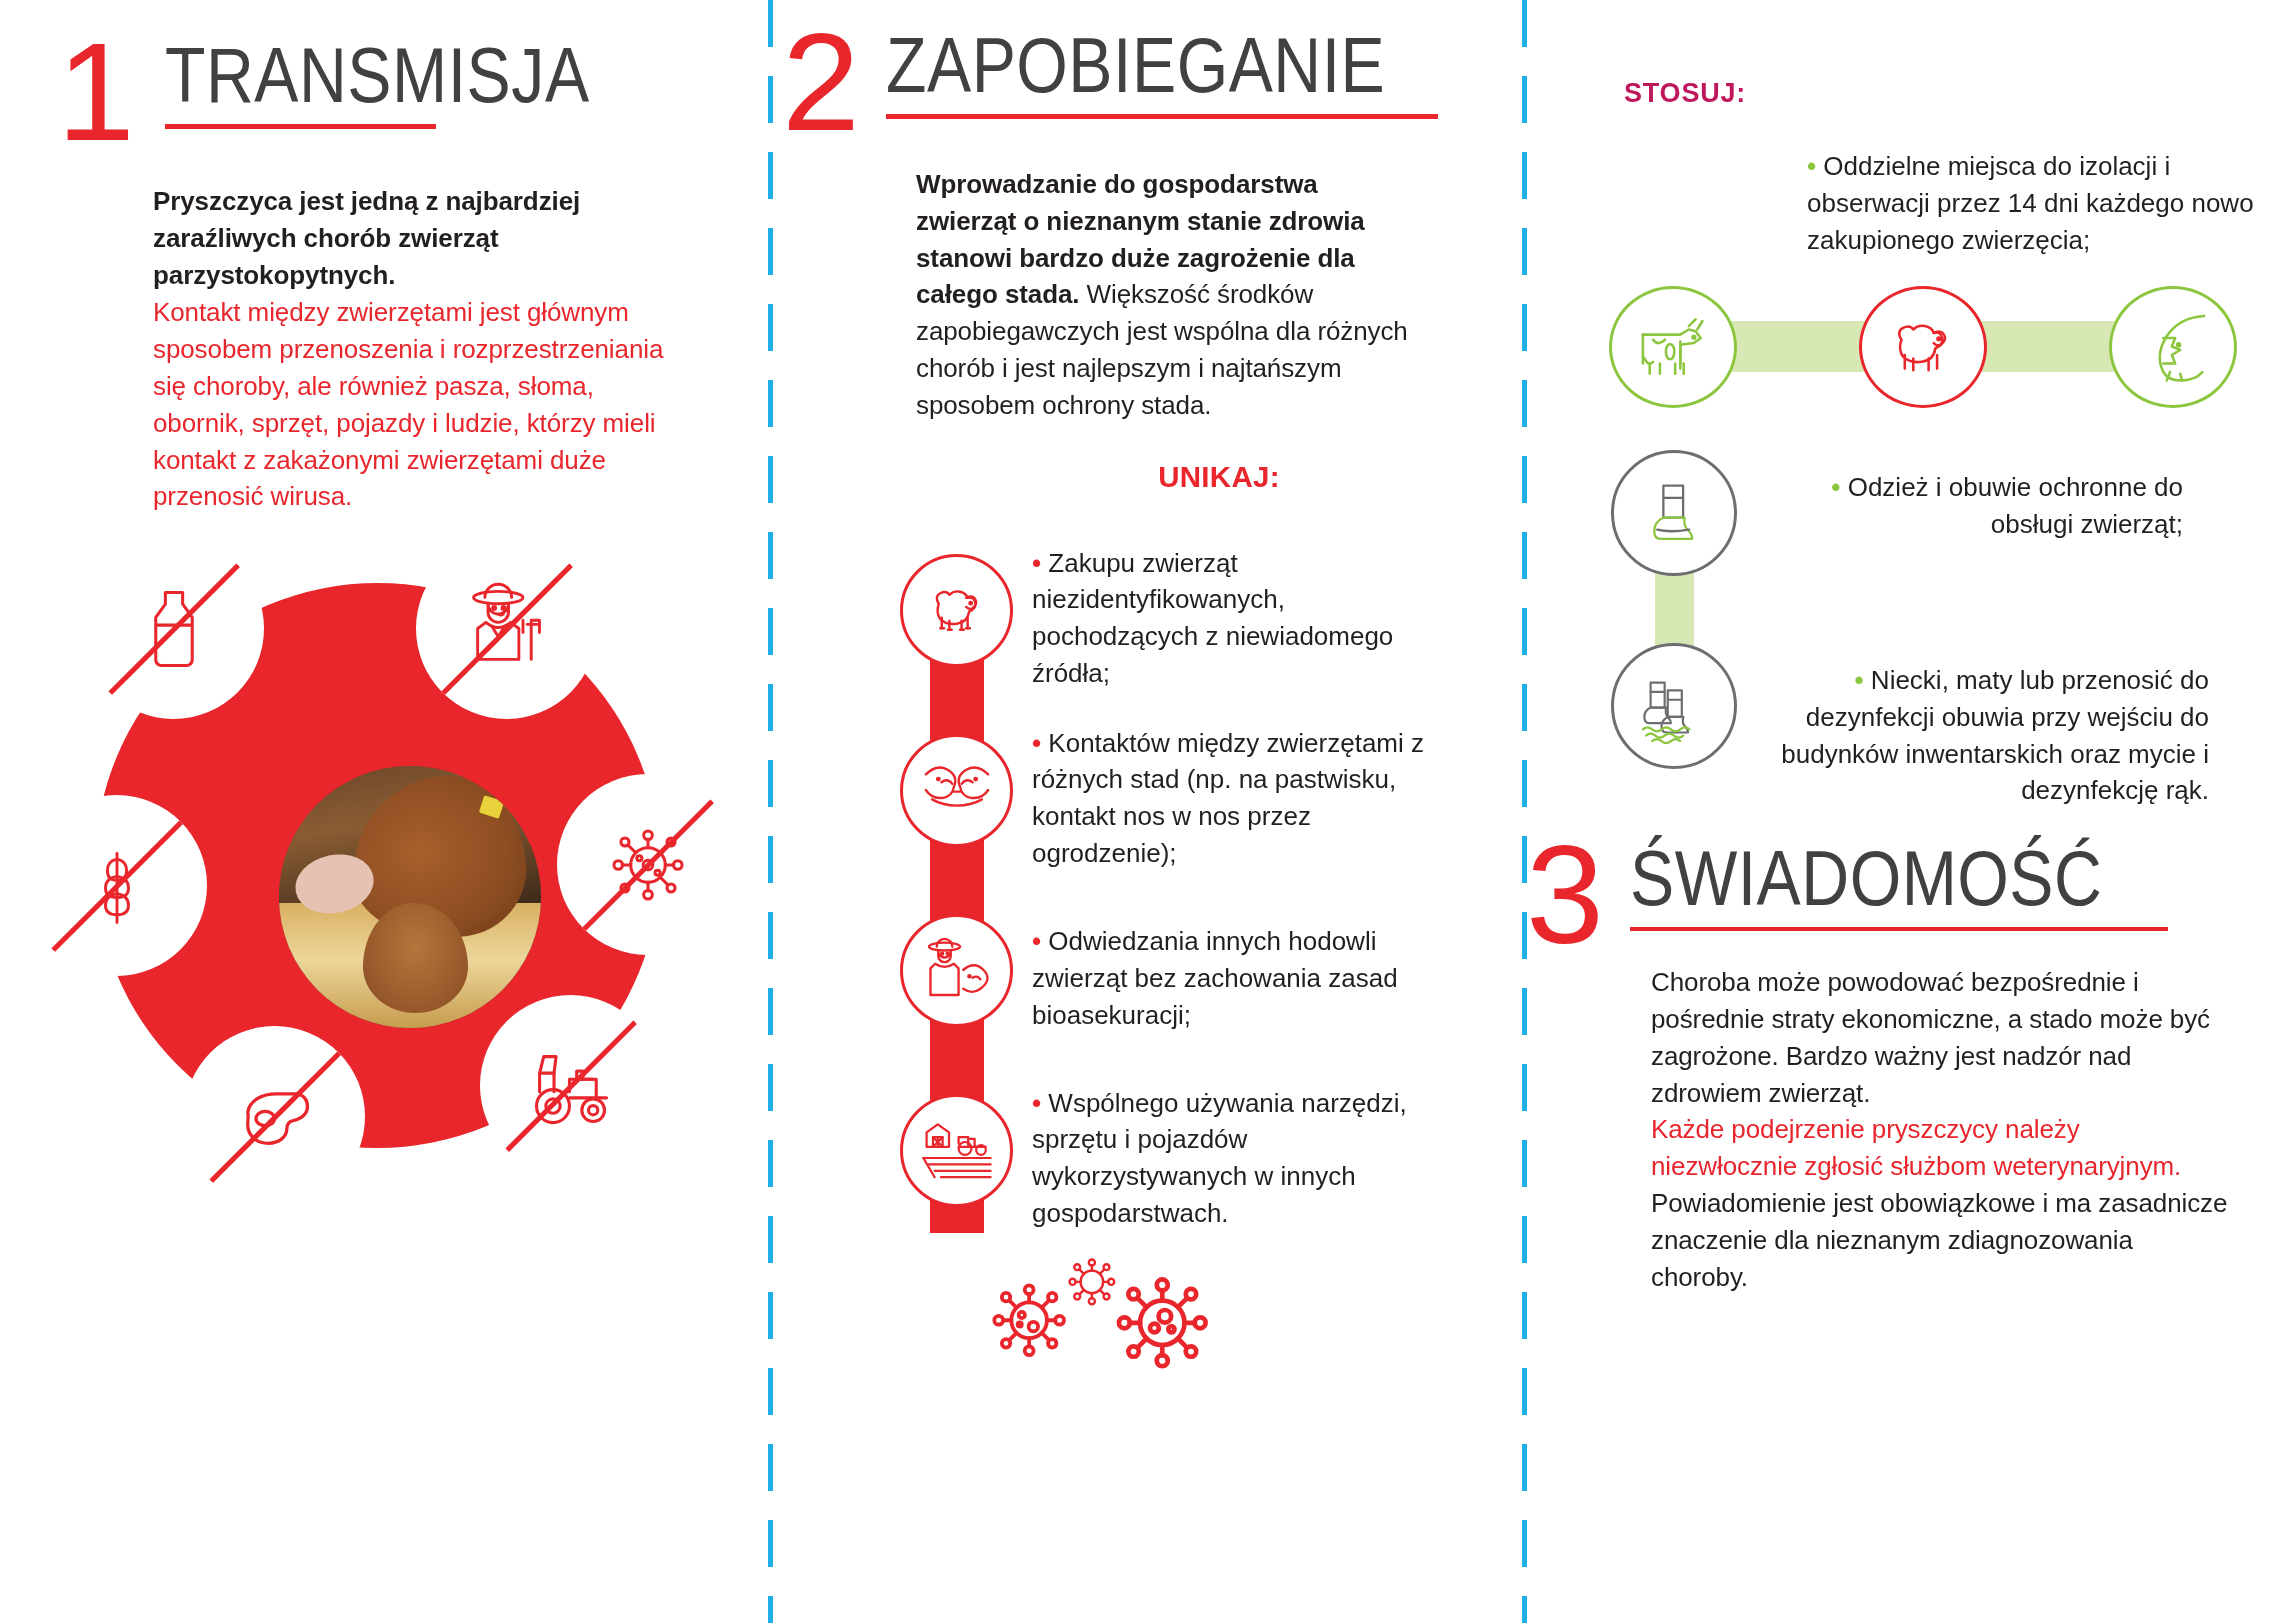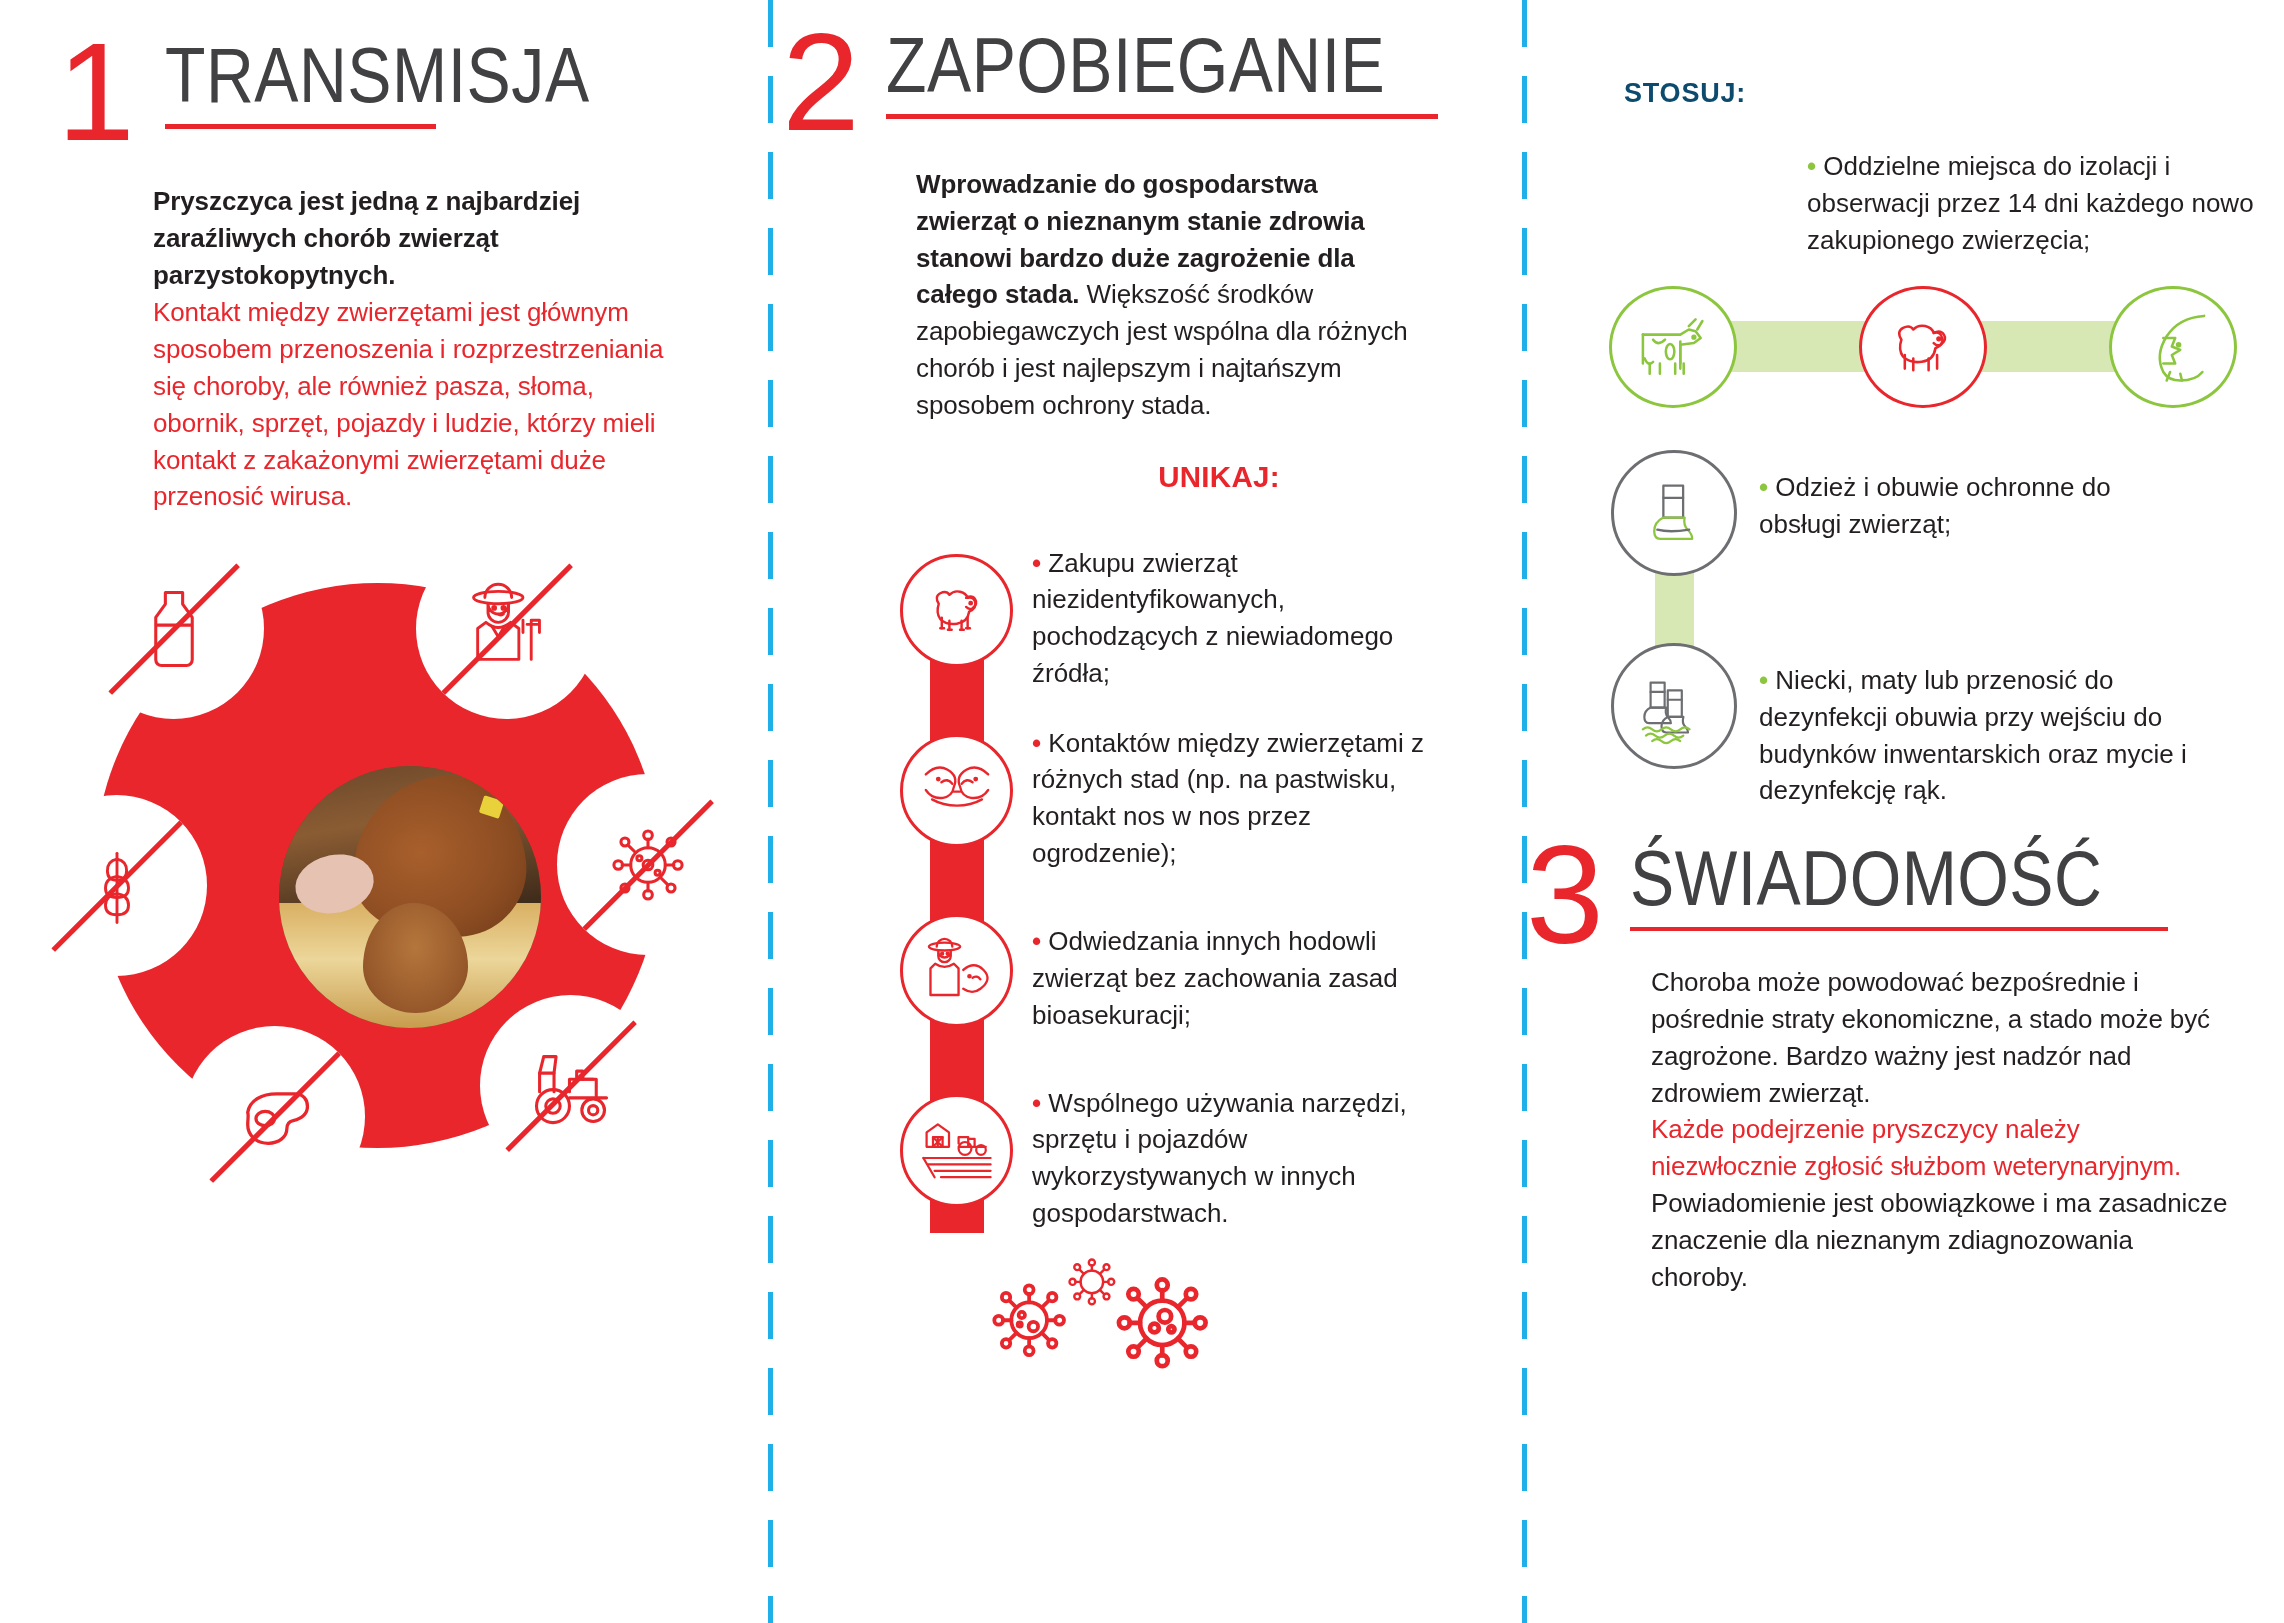--- a/index.html
+++ b/index.html
@@ -147,21 +147,21 @@
     margin-right: 19px;
   }
   .chain-text { font-size: 26px; line-height: 1.42; color: #231f20; padding-top: 16.7px; }
   .bullet { color: #e8262c; font-weight: bold; }
 
   .virus-cluster { margin-left: 207px; margin-top: 6.4px; }
 
   
   .stosuj-lbl {
     margin-left: 98px; margin-top: 78px;
-    color: #0c4a6e; font-size: 27px; font-weight: bold; letter-spacing: 0.8px;
+    color: #be185d; font-size: 27px; font-weight: bold; letter-spacing: 0.8px;
   }
   .c3-bullet1 { margin-left: 281px; margin-top: 39px; width: 450px;
                 font-size: 26px; line-height: 1.42; color: #231f20; }
   .gbullet { color: #8cc63e; font-weight: bold; }
 
   .animal-row { position: relative; margin-left: 83px; margin-top: 27px; width: 629px; height: 122px; }
   .animal-row .connector {
     position: absolute; left: 109px; top: 35px; width: 424px; height: 51px;
     background: #d8e8b4;
   }
@@ -170,21 +170,21 @@
     border-radius: 50%; background: #ffffff;
     display: flex; align-items: center; justify-content: center;
     z-index: 2;
   }
   .animal-oval.green { border: 3.2px solid #8cc63e; }
   .animal-oval.red   { border: 3.2px solid #e8262c; }
   .ov-cow   { left: 0px; }
   .ov-sheep { left: 250px; }
   .ov-pig   { left: 500px; }
 
-  .boot-block { position: relative; margin-left: 85px; margin-top: 42px; width: 662px; }
+  .boot-block { position: relative; margin-left: 85px; margin-top: 42px; width: 662px; text-align: right; }
   .boot-block .vbar {
     position: absolute; left: 44px; top: 100px; width: 39px; height: 203px;
     background: #d8e8b4;
   }
   .boot-row { position: relative; display: flex; align-items: flex-start; min-height: 193px; }
   .boot-oval {
     position: relative; z-index: 2; flex: 0 0 auto;
     width: 126px; height: 126px; border-radius: 50%;
     background: #ffffff; border: 3.2px solid #6d6e71;
     display: flex; align-items: center; justify-content: center;

